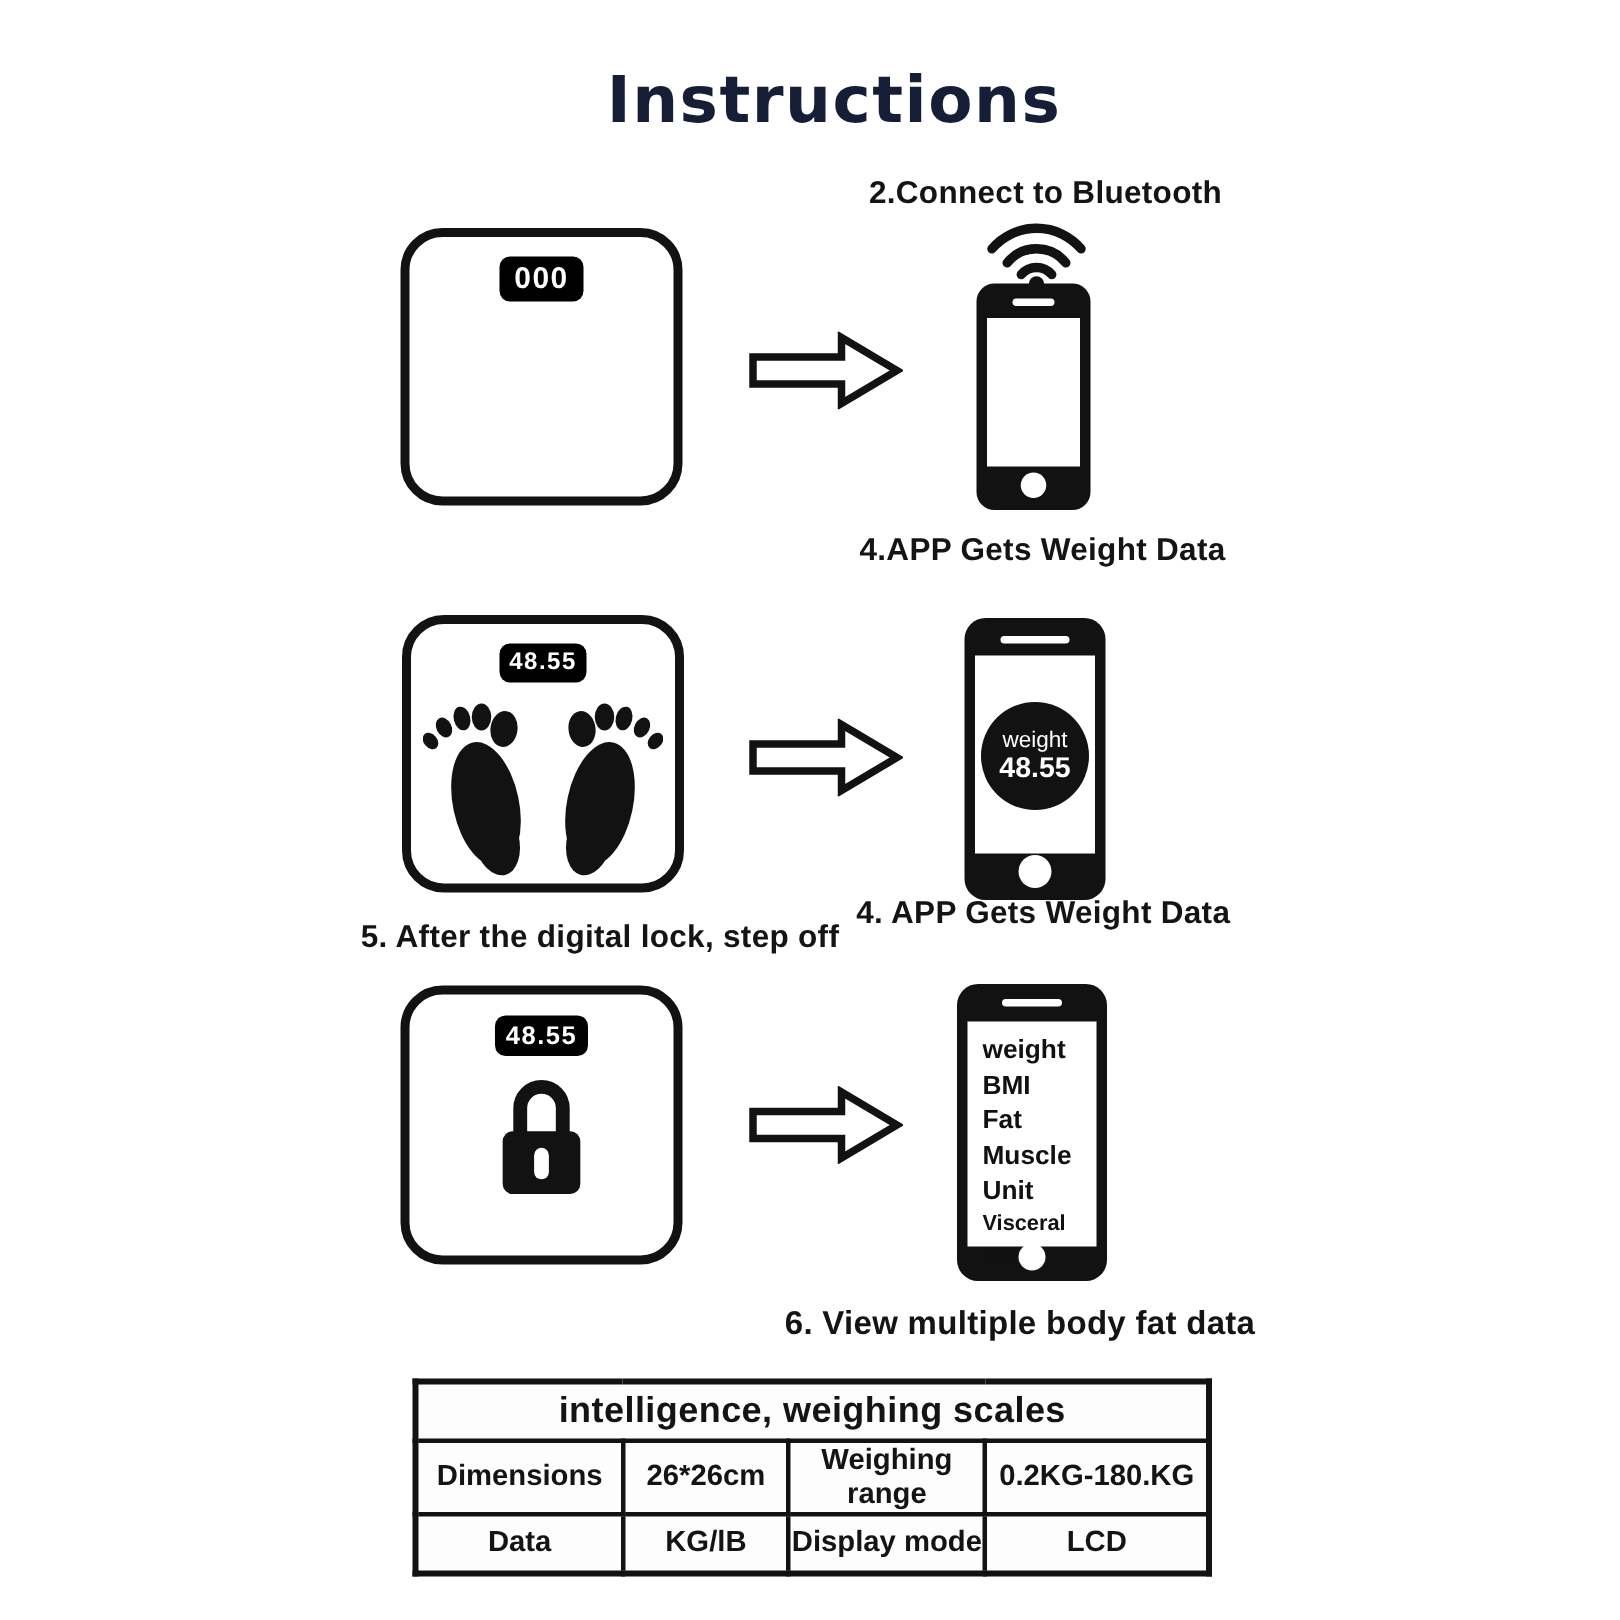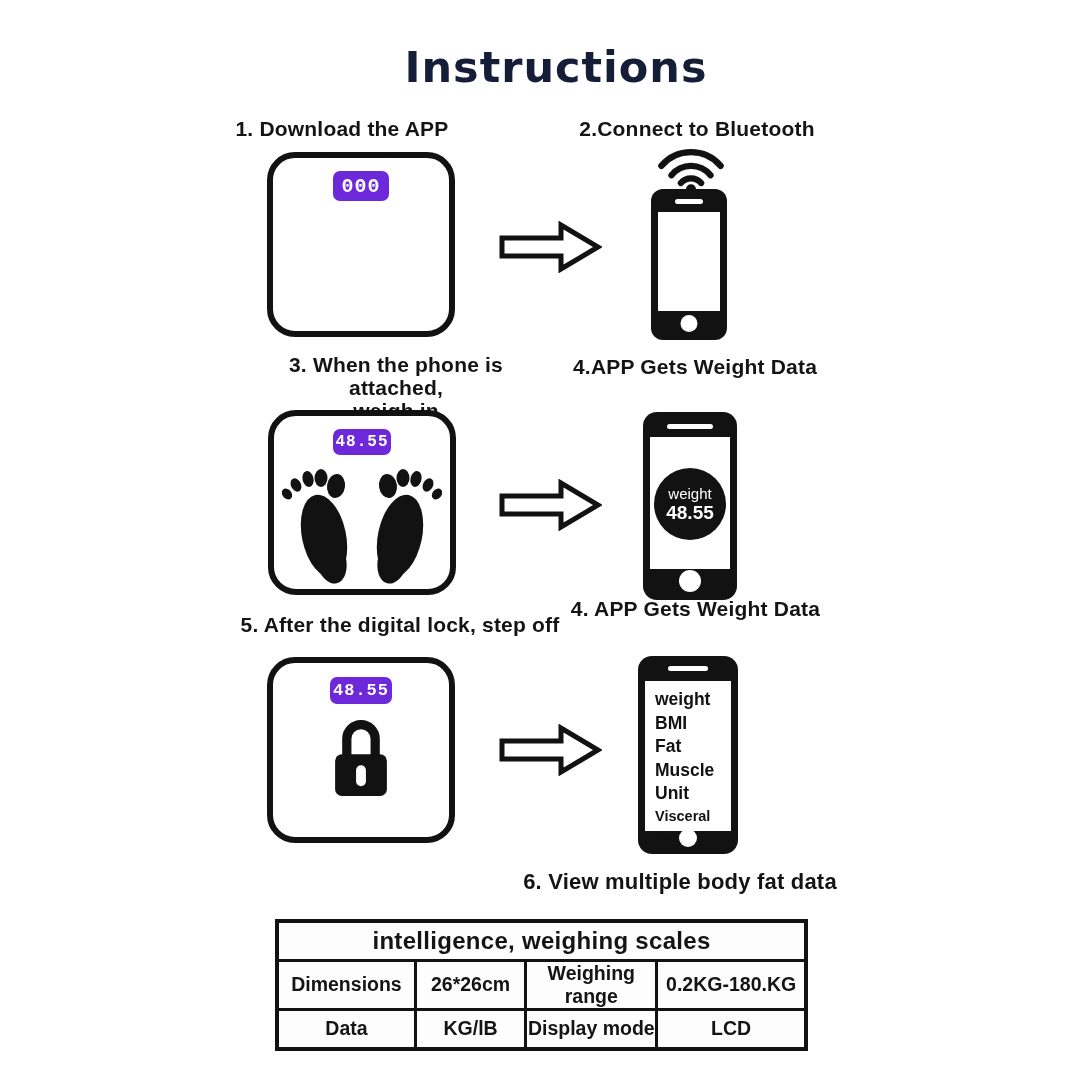--- a/index.html
+++ b/index.html
@@ -9,23 +9,23 @@
 
   .page-title { position:absolute; top:42px; left:16px; width:1080px; text-align:center;
                 font-family:"DejaVu Sans", sans-serif; font-weight:800; font-size:43px;
                 letter-spacing:1px; color:#161d36; }
 
   .step-label { position:absolute; font-weight:700; font-size:21px; color:#141414;
                 text-align:center; line-height:23px; letter-spacing:0.2px; }
 
   .scale { position:absolute; width:188px; height:185px; background:#fff;
            border:6px solid #121212; border-radius:28px; }
-  .lcd { position:absolute; left:50%; transform:translateX(-50%); background:#6d28d9;
+  .lcd { position:absolute; left:50%; transform:translateX(-50%); background:#000000;
          color:#ffffff; border-radius:7px; display:flex; align-items:center; justify-content:center;
-         font-family:Liberation Mono, monospace; font-weight:700; letter-spacing:1px; }
+         font-family:Liberation Sans, sans-serif; font-weight:700; letter-spacing:1px; }
 
   .arrow { position:absolute; width:104px; height:52px; }
 
   .phone { position:absolute; background:#121212; }
   .phone .speaker { position:absolute; left:50%; transform:translateX(-50%);
                     background:#ffffff; border-radius:3px; }
   .phone .screen  { position:absolute; background:#ffffff; }
   .phone .home    { position:absolute; left:50%; transform:translateX(-50%);
                     background:#ffffff; border-radius:50%; }
 
@@ -50,21 +50,20 @@
   .spec-table .t-head td { height:39px; font-size:24px; letter-spacing:0.3px;margin-top:45px; }
   .spec-table .t-row td { height:40px; font-size:19.5px; }
 </style>
 </head>
 <body>
 
 <div id="canvas">
 
   <div class="page-title">Instructions</div>
 
-  <div class="step-label" style="left:222px; top:117px; width:240px;">1. Download the APP</div>
   <div class="step-label" style="left:557px; top:117px; width:280px;">2.Connect to Bluetooth</div>
 
   <div class="scale" style="left:267px; top:152px;">
     <div class="lcd" style="top:13px; width:56px; height:30px; font-size:20px;">000</div>
   </div>
 
   <svg class="arrow" style="left:498px; top:221px;" viewBox="0 0 104 52">
     <path d="M4 17 H63 V4 L100 26 L63 48 V35 H4 Z" fill="#ffffff" stroke="#121212" stroke-width="5" stroke-linejoin="miter"></path>
   </svg>
 
@@ -75,24 +74,20 @@
       <path d="M31 50 A 17 17 0 0 1 57 50"></path>
     </g>
     <circle cx="44" cy="58" r="6.5" fill="#121212"></circle>
   </svg>
   <div class="phone" style="left:651px; top:189px; width:76px; height:151px; border-radius:12px;">
     <div class="speaker" style="top:10px; width:28px; height:5px;"></div>
     <div class="screen" style="left:7px; right:7px; top:23px; height:99px;"></div>
     <div class="home" style="bottom:8px; width:17px; height:17px;"></div>
   </div>
 
-  <div class="step-label" style="left:240px; top:353px; width:312px;">
-    <span>3. When the phone is attached,</span><br>
-    <span>weigh in</span>
-  </div>
   <div class="step-label" style="left:555px; top:355px; width:280px;">4.APP Gets Weight Data</div>
 
   <div class="scale" style="left:268px; top:410px;">
     <div class="lcd" style="top:13px; width:58px; height:26px; font-size:16px;">48.55</div>
     <svg style="position:absolute; left:8px; top:38px; width:160px; height:130px;" viewBox="0 0 160 130">
       <g fill="#121212">
         <g transform="translate(42,76)">
           <ellipse cx="0" cy="6" rx="22" ry="42" transform="rotate(-12 0 6)"></ellipse>
           <ellipse cx="7" cy="30" rx="15" ry="24" transform="rotate(-14 7 30)"></ellipse>
           <ellipse cx="12" cy="-44" rx="9" ry="12" transform="rotate(8 12 -44)"></ellipse>

